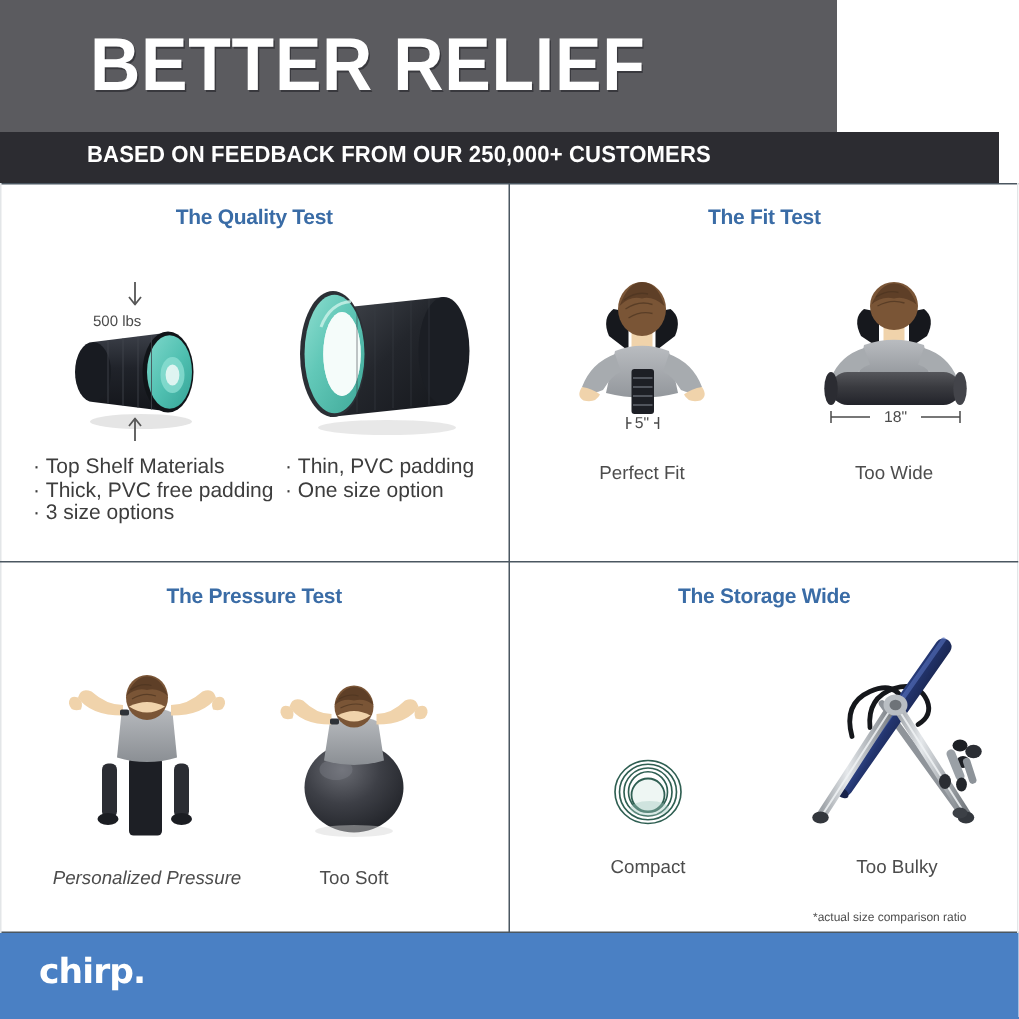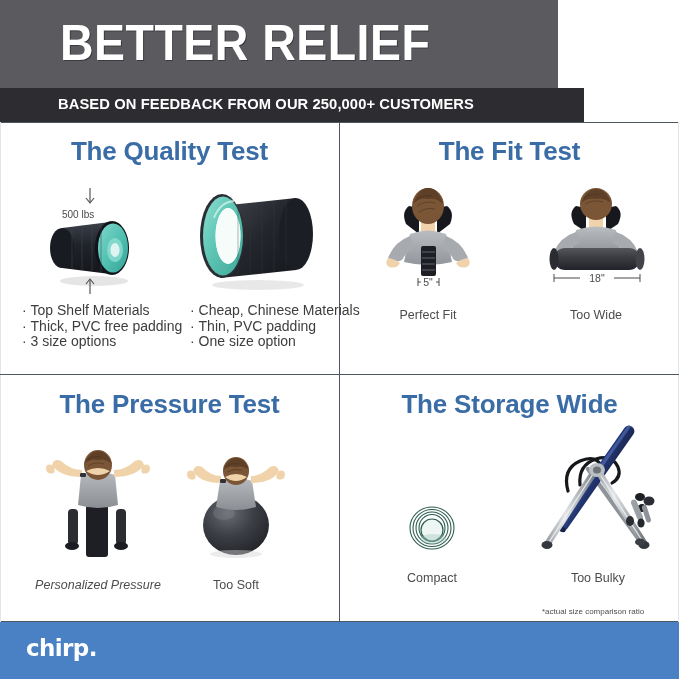--- a/index.html
+++ b/index.html
@@ -37,21 +37,21 @@
     letter-spacing: 0.5px;
     color: #ffffff;
     transform: scaleX(0.93);
     transform-origin: left center;
     white-space: nowrap;
     text-shadow: 1px 1px 0 rgba(30,30,34,0.55);
   }
   .header-sub {
     position: absolute;
     left: 0; top: 88px;
-    width: 584px; height: 34px;
+    width: 666px; height: 34px;
     background: #2c2c31;
   }
   .header-sub-text {
     position: absolute;
     left: 58px;
     top: 7px;
     font-family: "Liberation Sans Narrow", "Liberation Sans", sans-serif;
     font-size: 15.5px;
     font-weight: bold;
     letter-spacing: 0.1px;
@@ -107,21 +107,21 @@
   .quad-tl { left: 0;     top: 0;   }
   .quad-tr { left: 340px; top: 0;   }
   .quad-bl { left: 0;     top: 253px; }
   .quad-br { left: 340px; top: 253px; }
 
   .quad-title {
     position: absolute;
     left: 0; right: 0;
     top: 14px;
     text-align: center;
-    font-size: 26px;
+    font-size: 14px;
     font-weight: bold;
     color: #3a6ca6;
     letter-spacing: -0.2px;
   }
 
   
   .cap {
     position: absolute;
     text-align: center;
     font-size: 12.5px;
@@ -283,21 +283,20 @@
           <path d="M22,34 Q28,18 42,17" stroke="#cdf2ea" stroke-width="2" fill="none" opacity="0.8"></path>
         </svg>
       </div>
 
       <div class="bullets" style="left:22px; top:181px;">
         <div>Top Shelf Materials</div>
         <div>Thick, PVC free padding</div>
         <div>3 size options</div>
       </div>
       <div class="bullets" style="left:190px; top:181px;">
-        <div>Cheap, Chinese Materials</div>
         <div>Thin, PVC padding</div>
         <div>One size option</div>
       </div>
     </div>
 
     <div class="quad quad-tr">
       <div class="quad-title">The Fit Test</div>
 
       <div style="position:absolute; left:40px; top:56px; width:96px; height:110px;">
         <svg width="96" height="110" viewBox="0 0 96 110" aria-hidden="true">

